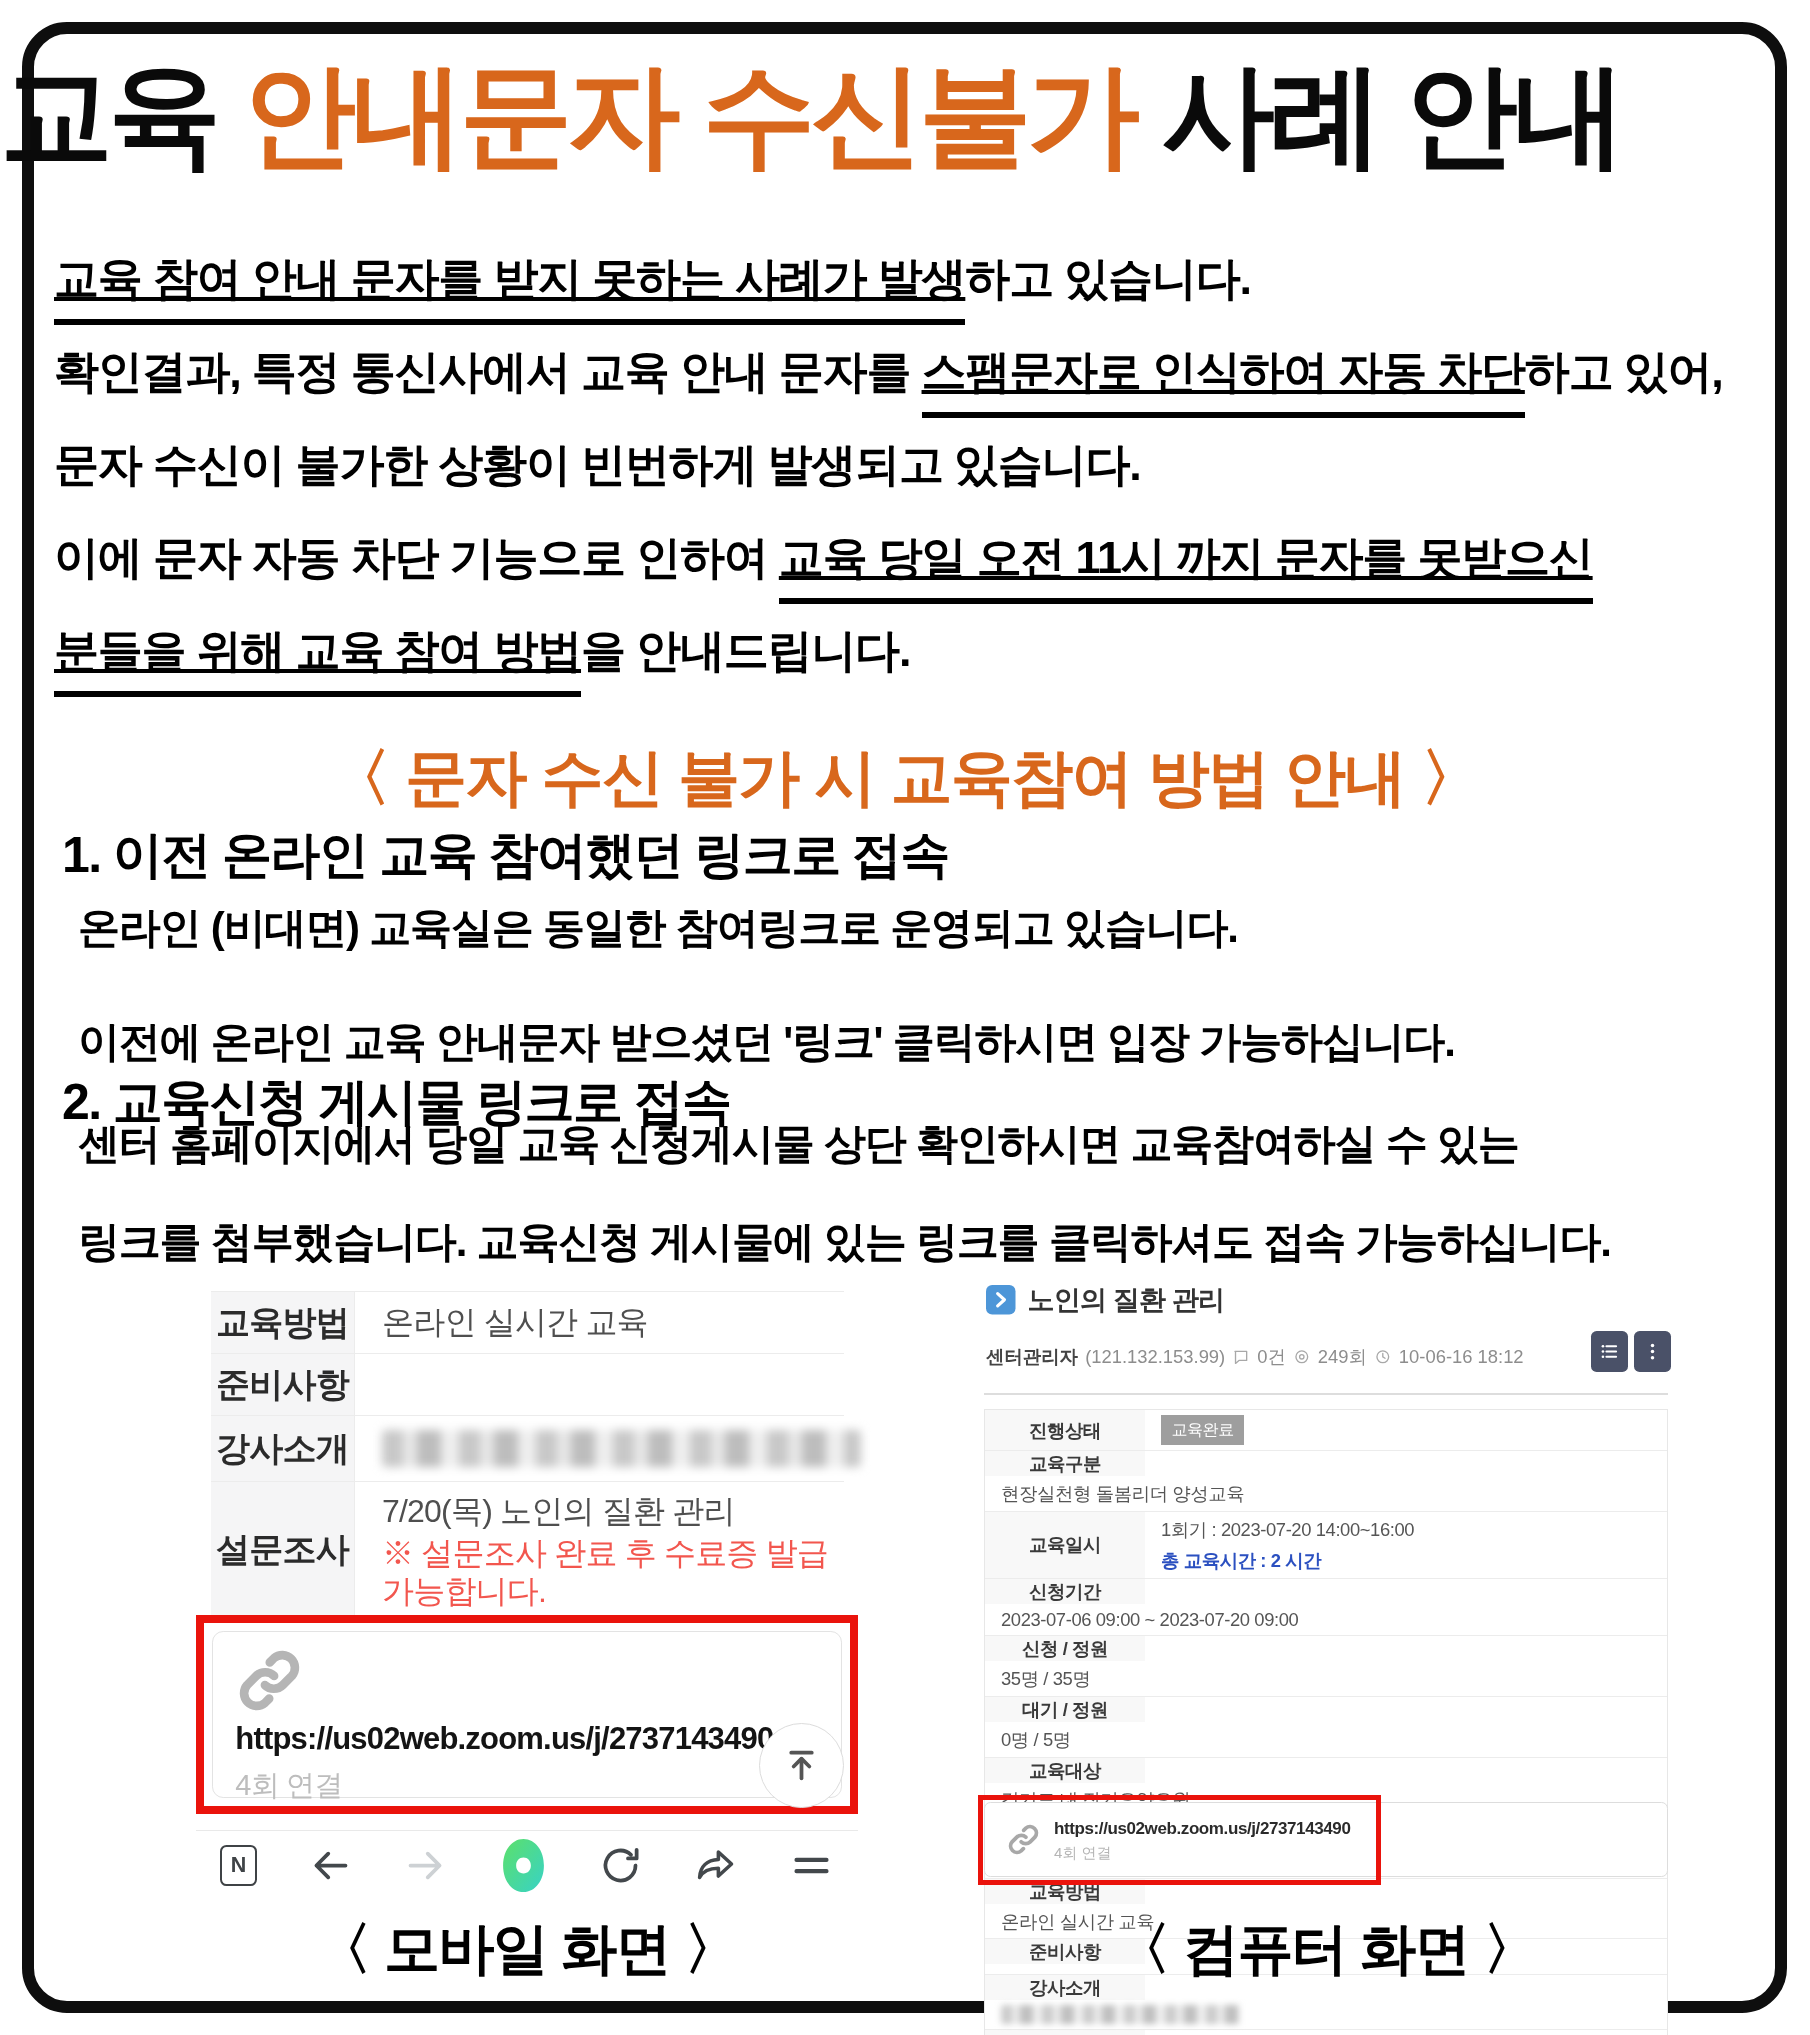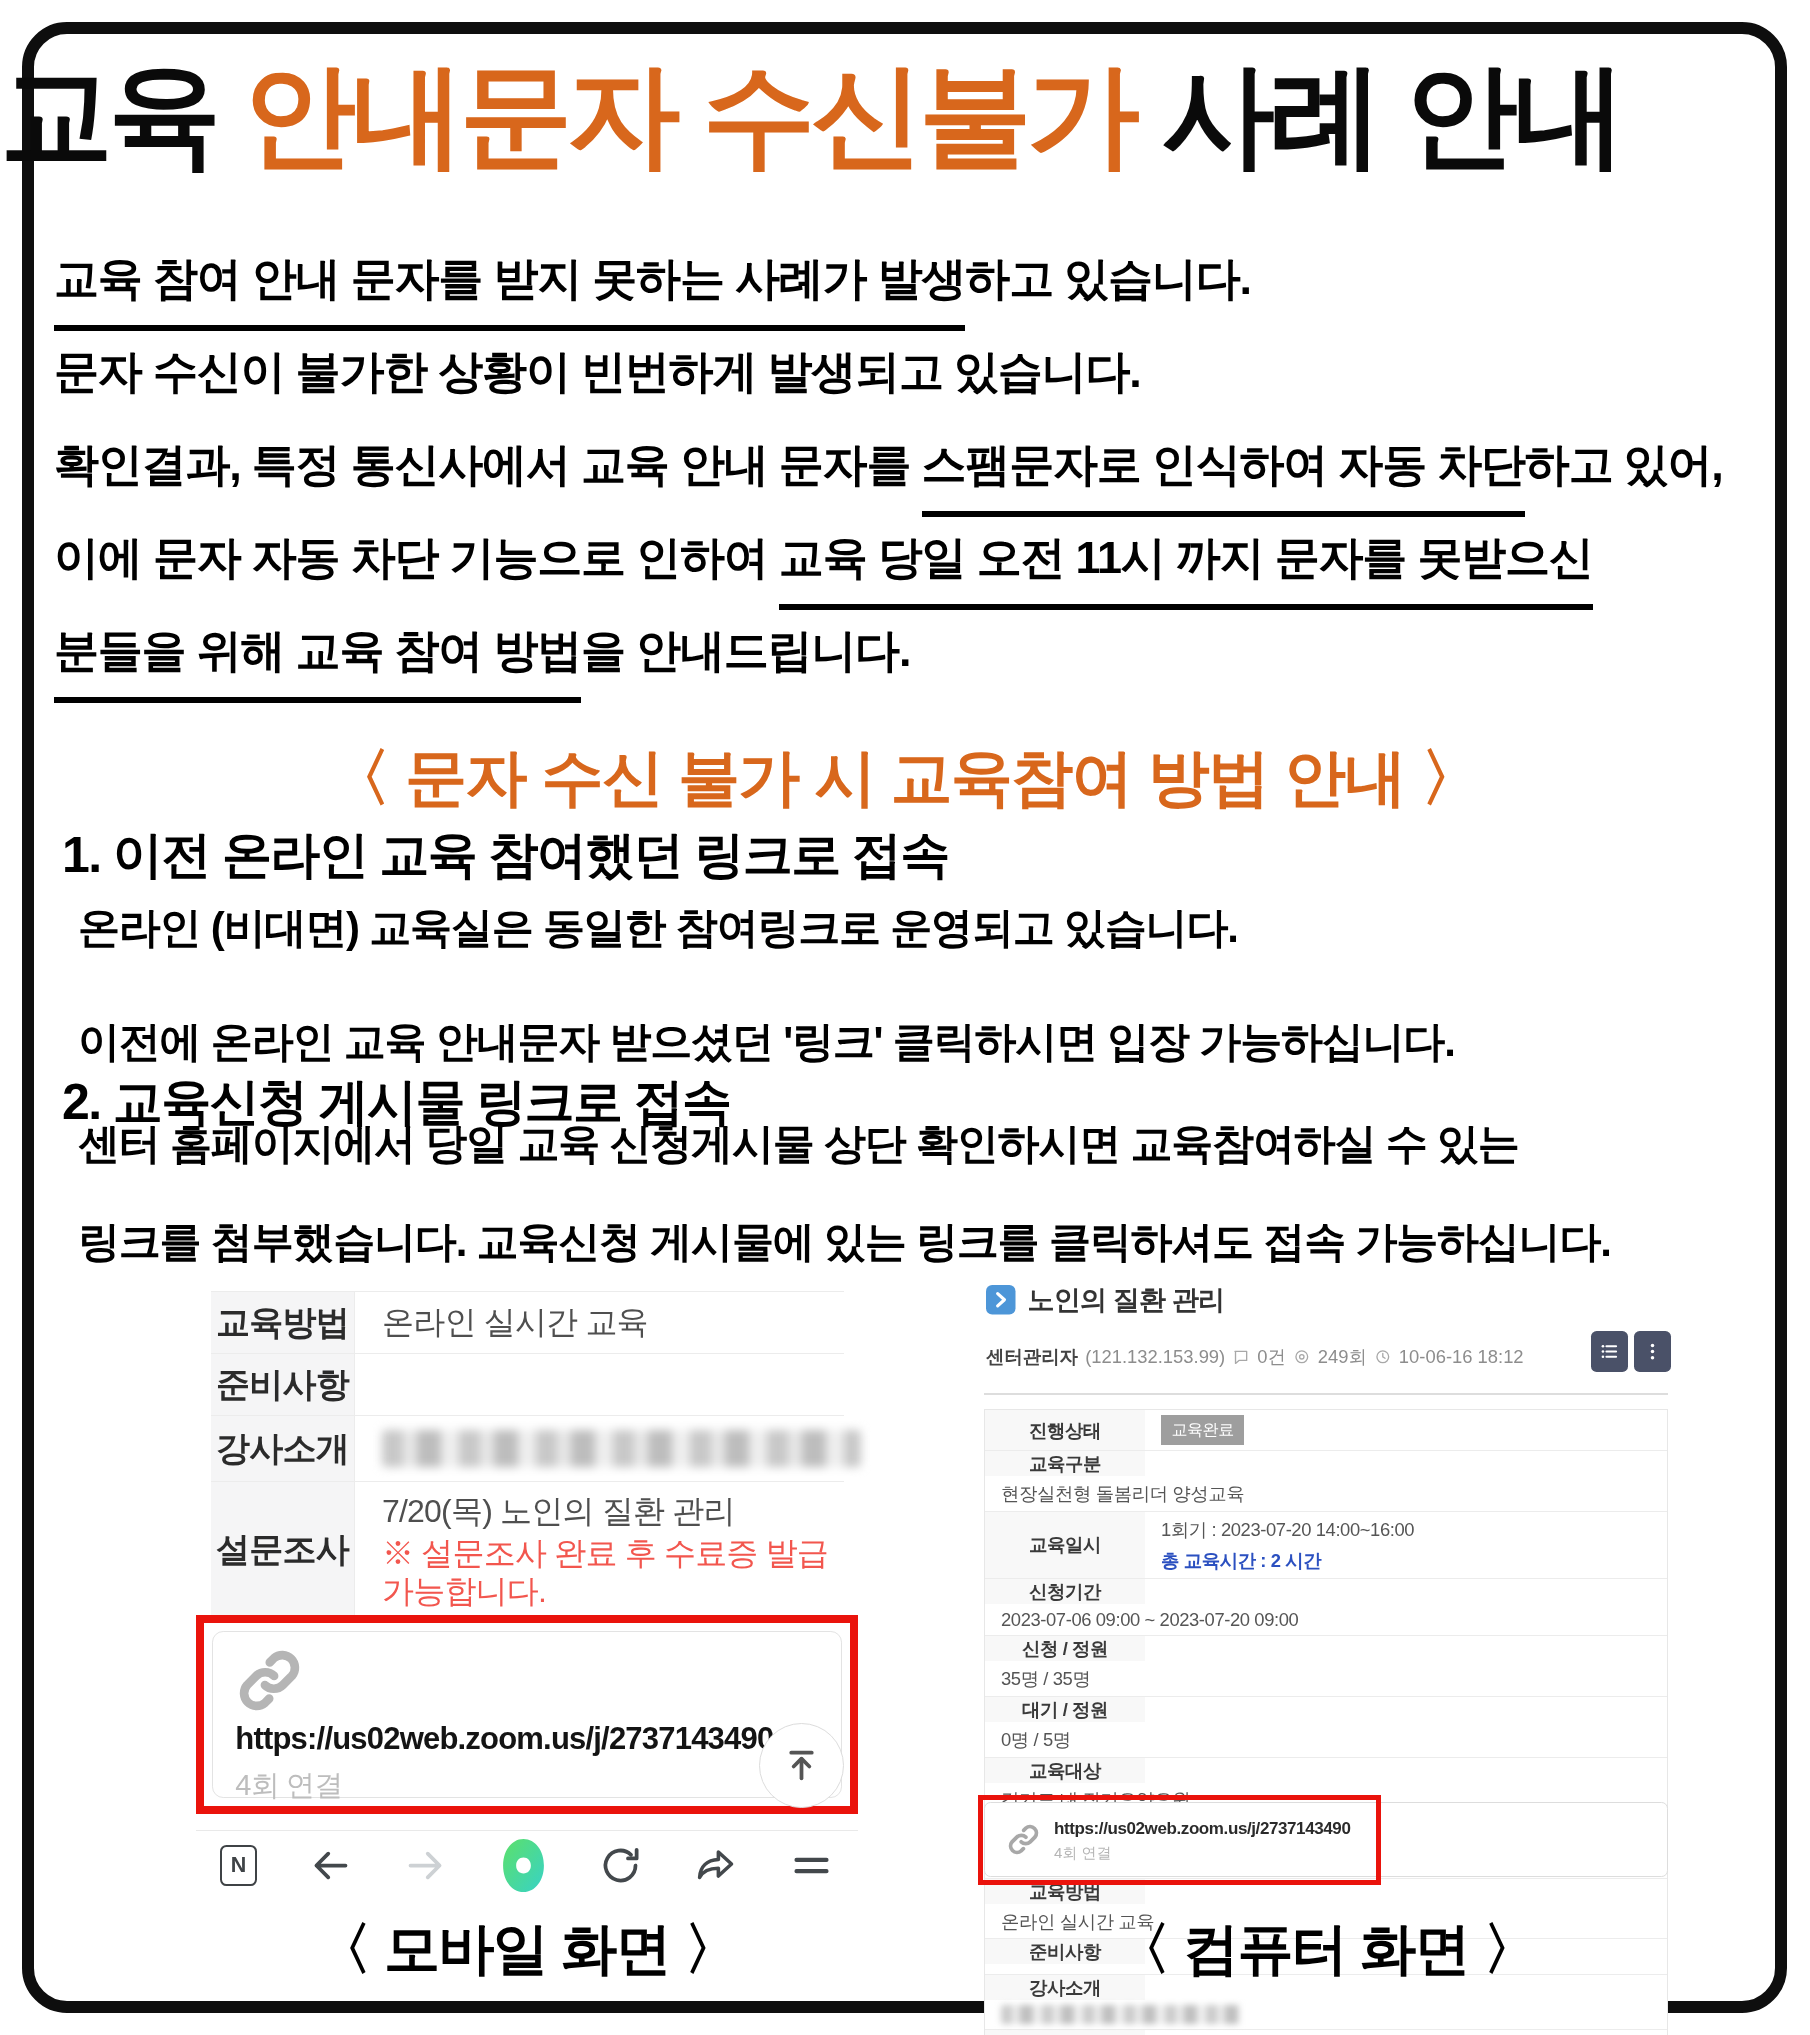--- a/index.html
+++ b/index.html
@@ -13,21 +13,21 @@
   }
   
   .poster-title {
     position:absolute; top:40px; left:0; width:100%; text-align:left;
     font-size:113px; font-weight:900; letter-spacing:-4.8px; color:#0a0a0a; white-space:nowrap;
   }
   .poster-title .accent { color:#d8671c; }
   
   .intro { position:absolute; left:54px; top:249px; width:1703px; font-size:45px; font-weight:700; letter-spacing:-1.2px; color:#000; }
   .intro .line { height:93px; white-space:nowrap; }
-  .intro .u { border-bottom:6.4px solid #000; padding-bottom:21px; }
+  .intro .u { border-bottom:6.4px solid #000; padding-bottom:15px;text-decoration:underline; }
   
   .section-header {
     position:absolute; top:736px; left:0; width:100%; text-align:center;
     font-size:62px; font-weight:900; letter-spacing:-1.6px; color:#d8671c;
   }
   
   .item-heading { position:absolute; left:62px; font-size:50px; font-weight:900; letter-spacing:-1.6px; color:#000; white-space:nowrap; }
   #item1-heading { top:822px; } #item2-heading { top:1069px; }
   .item-line { position:absolute; left:78px; font-size:42px; font-weight:700; letter-spacing:-1.2px; color:#000; white-space:nowrap; }
   #item1-line1 { top:900px; } #item1-line2 { top:998px;margin-top:16px; }
@@ -92,22 +92,22 @@
 </head>
 <body>
 
 <div id="canvas">
   <div class="frame"></div>
 
   <div class="poster-title"><span>교육 </span><span class="accent">안내문자 수신불가</span><span> 사례 안내</span></div>
 
   <div class="intro">
     <div class="line"><span class="u">교육 참여 안내 문자를 받지 못하는 사례가 발생</span><span>하고 있습니다.</span></div>
+    <div class="line"><span>확인결과, 특정 통신사에서 교육 안내 문자를 </span><span class="u">스팸문자로 인식하여 자동 차단</span><span>하고 있어,</span></div>
     <div class="line"><span>문자 수신이 불가한 상황이 빈번하게 발생되고 있습니다.</span></div>
-    <div class="line"><span>확인결과, 특정 통신사에서 교육 안내 문자를 </span><span class="u">스팸문자로 인식하여 자동 차단</span><span>하고 있어,</span></div>
     <div class="line"><span>이에 문자 자동 차단 기능으로 인하여 </span><span class="u">교육 당일 오전 11시 까지 문자를 못받으신</span></div>
     <div class="line"><span class="u">분들을 위해 교육 참여 방법</span><span>을 안내드립니다.</span></div>
   </div>
 
   <div class="section-header">〈 문자 수신 불가 시 교육참여 방법 안내 〉</div>
 
   <div class="item-heading" id="item1-heading">1. 이전 온라인 교육 참여했던 링크로 접속</div>
   <div class="item-line" id="item1-line1">온라인 (비대면) 교육실은 동일한 참여링크로 운영되고 있습니다.</div>
   <div class="item-line" id="item1-line2">이전에 온라인 교육 안내문자 받으셨던 '링크' 클릭하시면 입장 가능하십니다.</div>
 

